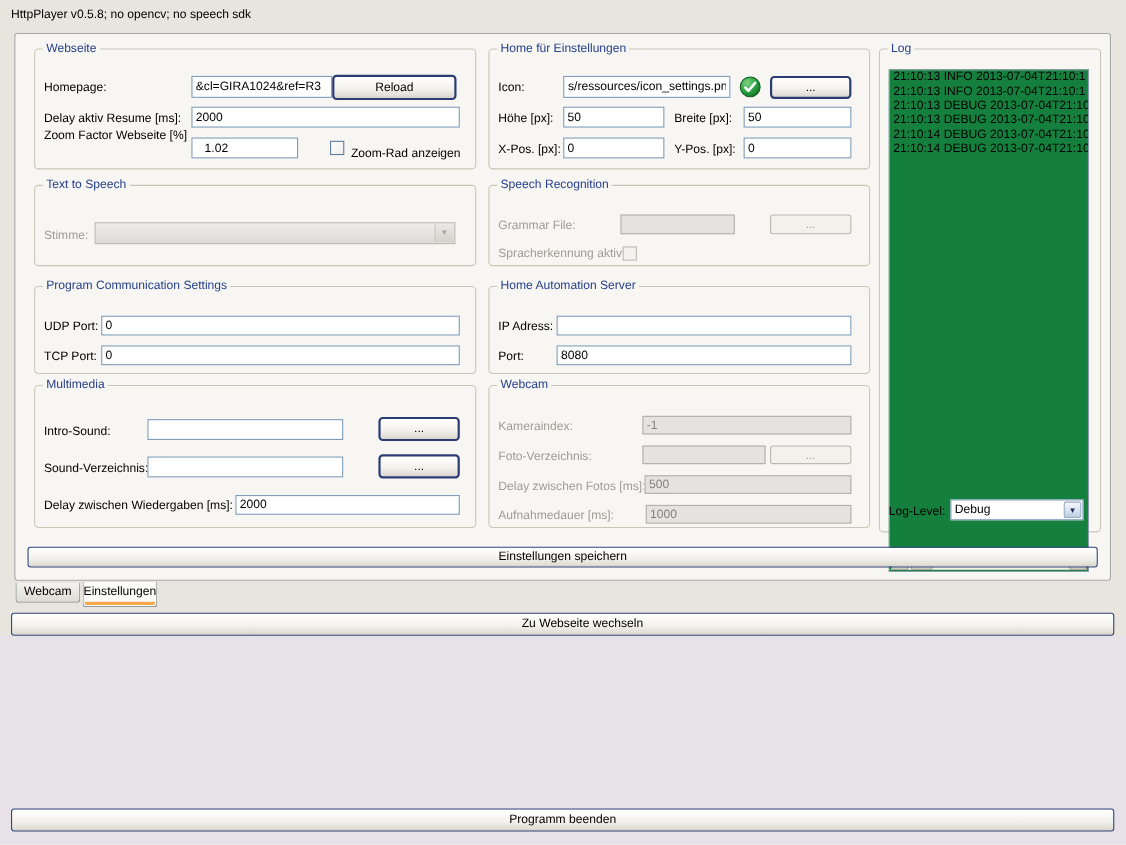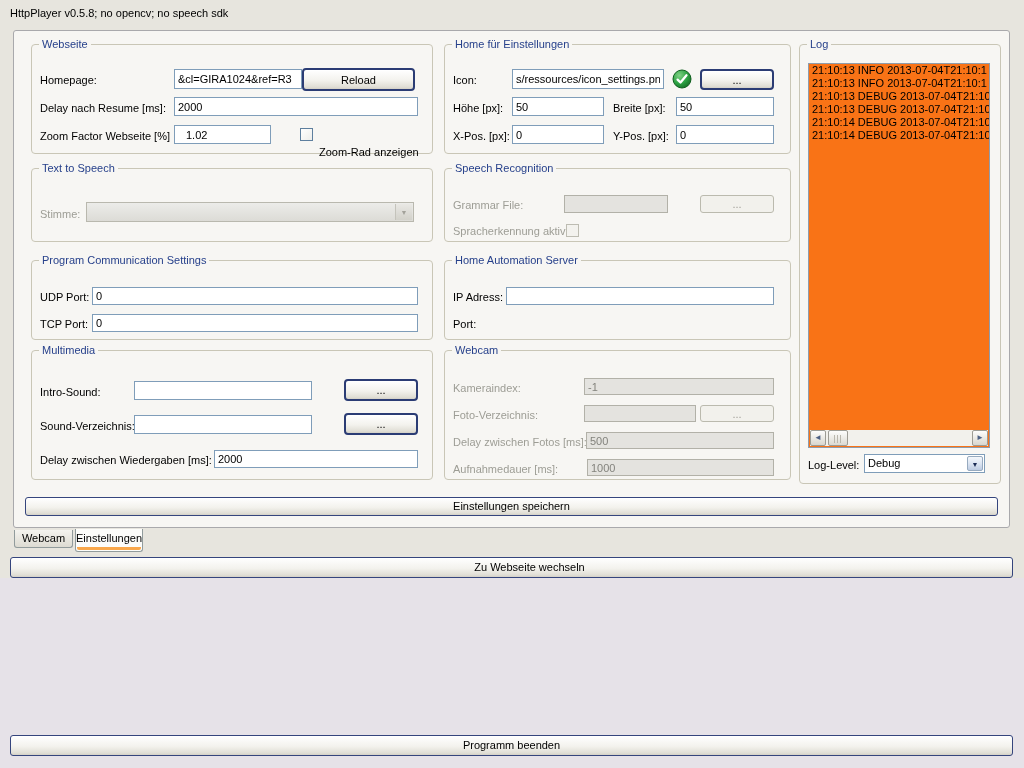--- a/index.html
+++ b/index.html
@@ -41,22 +41,22 @@
                     background:linear-gradient(180deg,#E9E8E4,#D2D1CA); border-left:1px solid #C4C3BB;
                     color:#A3A29A; text-align:center; font-size:7px; line-height:17px; }
 
   .combo { position:absolute; border:1px solid #7F9DB9; background:#fff; box-sizing:border-box; }
   .combo .val { position:absolute; left:3px; top:2px; line-height:13px; }
   .combo .arrbtn { position:absolute; right:1px; top:1px; bottom:1px; width:16px;
                    background:linear-gradient(180deg,#F4F7FB 0%,#DCE5F2 50%,#BCCBE2 100%);
                    border:1px solid #97AABF; border-radius:2px; box-sizing:border-box;
                    color:#1A2B54; text-align:center; font-size:7px; line-height:15px; }
 
-  #log-list { position:absolute; left:8px; top:18px; width:182px; height:385px;
-              background:#f97316; border:1px solid #8E9CAC; box-sizing:border-box; overflow:hidden; }
+  #log-list { position:absolute; left:8px; top:18px; width:182px; height:457px;
+              background:#15803d; border:1px solid #8E9CAC; box-sizing:border-box; overflow:hidden; }
   .log-line { padding:0 1px 0 3px; line-height:13px; white-space:nowrap; }
 
   .sbar { position:absolute; left:1px; right:1px; bottom:1px; height:16px; background:#F2F1EC; }
   .sb-btn { position:absolute; top:0; width:16px; height:16px; box-sizing:border-box;
             border:1px solid #9D9C94; border-radius:2px;
             background:linear-gradient(180deg,#FDFDFC,#D9D7CE);
             color:#4D6185; font-size:8px; line-height:14px; text-align:center; }
   .sb-thumb { position:absolute; top:0; height:16px; width:20px; box-sizing:border-box;
               border:1px solid #9D9C94; border-radius:2px;
               background:linear-gradient(180deg,#FDFDFC,#DCDAD2); }
@@ -81,26 +81,26 @@
 
   <div id="bottom-zone"></div>
 
   <div id="main-panel">
 
     <div class="group" style="left:17px;top:13px;width:400px;height:108px;">
       <span class="gtitle">Webseite</span>
       <span class="lbl" style="left:8px;top:28px;text-align:center;">Homepage:</span>
       <input class="txt" style="left: 142px; top: 24px; width: 128px; height: 20px;" value="&amp;cl=GIRA1024&amp;ref=R3">
       <button class="btn default" style="left:270px;top:23px;width:113px;height:23px;">Reload</button>
-      <span class="lbl" style="left:8px;top:56px;">Delay nach Resume [ms]:</span>
+      <span class="lbl" style="left:8px;top:56px;">Delay aktiv Resume [ms]:</span>
       <input class="txt" style="left: 142px; top: 52px; width: 244px; height: 19px;" value="2000">
-      <span class="lbl" style="left:8px;top:84px;text-align:right;">Zoom Factor Webseite [%]</span>
+      <span class="lbl" style="left:8px;top:71px;text-align:right;">Zoom Factor Webseite [%]</span>
       <input class="txt" style="left: 142px; top: 80px; width: 97px; height: 19px; padding-left: 11px;" value="1.02">
       <span class="chk" style="left:268px;top:83px;"></span>
-      <span class="lbl" style="left:287px;top:100px;text-align:right;">Zoom-Rad anzeigen</span>
+      <span class="lbl" style="left:287px;top:88px;text-align:right;">Zoom-Rad anzeigen</span>
     </div>
 
     <div class="group" style="left:430px;top:13px;width:345px;height:108px;">
       <span class="gtitle">Home für Einstellungen</span>
       <span class="lbl" style="left:8px;top:28px;">Icon:</span>
       <input class="txt" style="left: 67px; top: 24px; width: 152px; height: 20px;" value="s/ressources/icon_settings.png">
       <span class="check-icon" style="left:227px;top:24px;width:20px;height:20px;">
         <svg width="20" height="20" viewBox="0 0 20 20">
           <defs>
             <radialGradient id="gchk" cx="35%" cy="30%" r="80%">
@@ -171,20 +171,21 @@
       <input class="txt" style="left: 60px; top: 26px; width: 326px; height: 18px;" value="0">
       <span class="lbl" style="left:8px;top:56px;">TCP Port:</span>
       <input class="txt" style="left: 60px; top: 53px; width: 326px; height: 18px;" value="0">
     </div>
 
     <div class="group" style="left:430px;top:229px;width:345px;height:78px;">
       <span class="gtitle">Home Automation Server</span>
       <span class="lbl" style="left:8px;top:29px;">IP Adress:</span>
       <input class="txt" style="left: 61px; top: 26px; width: 268px; height: 18px;" value="">
       <span class="lbl" style="left:8px;top:56px;">Port:</span>
+      <input class="txt" style="left: 61px; top: 53px; width: 268px; height: 18px;" value="8080">
     </div>
 
     <div class="group" style="left:17px;top:319px;width:400px;height:128px;">
       <span class="gtitle">Multimedia</span>
       <span class="lbl" style="left:8px;top:34px;">Intro-Sound:</span>
       <input class="txt" style="left: 102px; top: 30px; width: 178px; height: 19px;" value="">
       <button class="btn default" style="left:312px;top:28px;width:74px;height:22px;">...</button>
       <span class="lbl" style="left:8px;top:68px;">Sound-Verzeichnis:</span>
       <input class="txt" style="left: 102px; top: 64px; width: 178px; height: 19px;" value="">
       <button class="btn default" style="left:312px;top:62px;width:74px;height:22px;">...</button>

